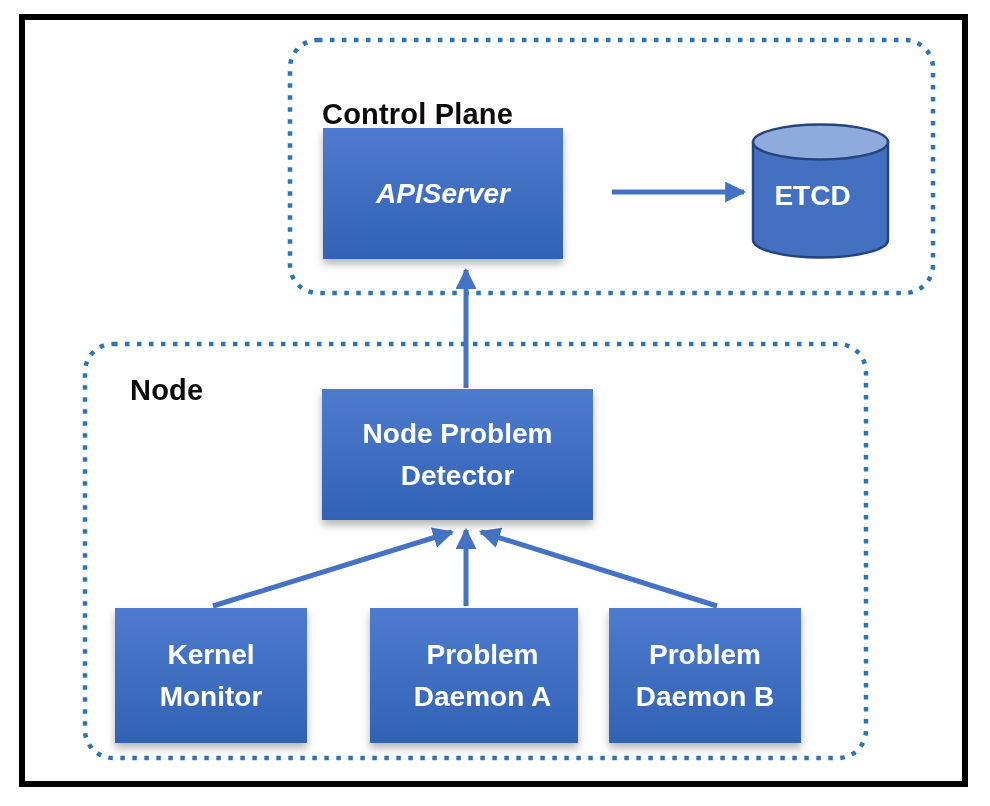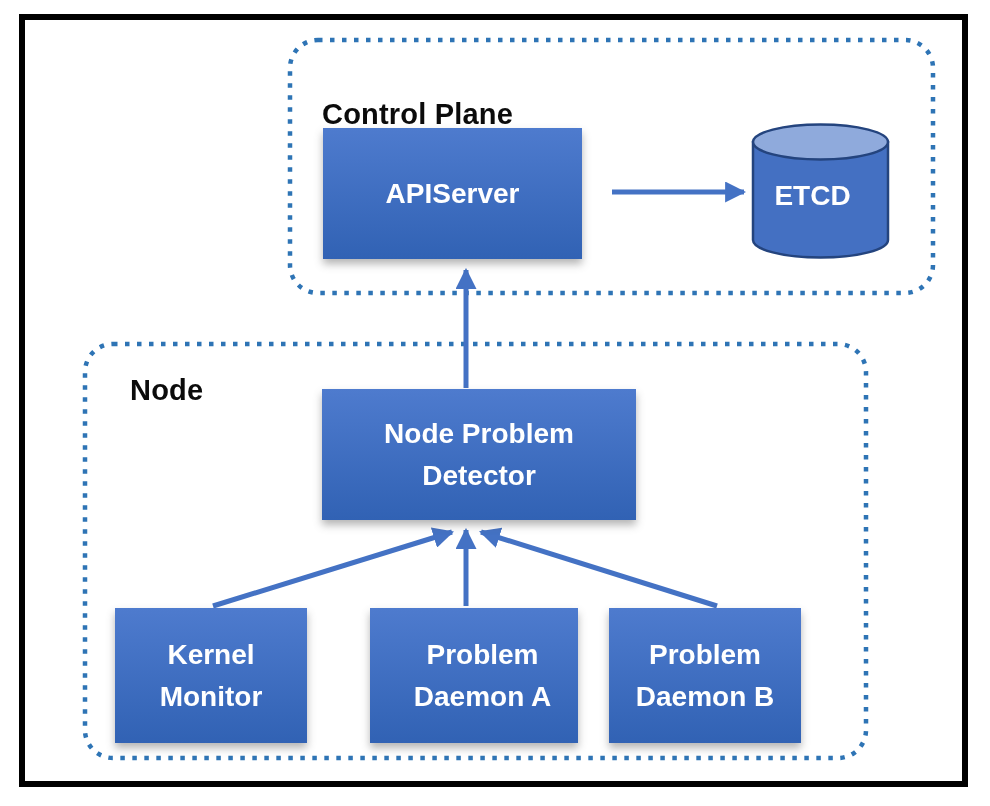--- a/index.html
+++ b/index.html
@@ -117,27 +117,27 @@
     <g>
       <path class="cyl-body" d="M 753 142 L 753 240 A 67.5 17.5 0 0 0 888 240 L 888 142 Z"></path>
       <ellipse class="cyl-top" cx="820.5" cy="142" rx="67.5" ry="17.5"></ellipse>
     </g>
   </svg>
 
   <div class="group-label" style="left:322px; top:62px;margin-top:36px;">Control Plane</div>
 
   <div class="group-label" style="left:130px; top:374px;">Node</div>
 
-  <div class="node-box" style="left:323px; top:128px; width:259px; height:131px;">
+  <div class="node-box" style="left:323px; top:128px; width:240px; height:131px;font-style:italic;">
     <span class="label-inner">APIServer</span>
   </div>
 
   <div class="cyl-label" style="left:753px; top:172px; width:119px; height:48px;">ETCD</div>
 
-  <div class="node-box" style="left:322px; top:389px; width:314px; height:131px;">
+  <div class="node-box" style="left:322px; top:389px; width:271px; height:131px;">
     <span class="label-inner" style="max-width:240px;">Node Problem Detector</span>
   </div>
 
   <div class="node-box" style="left:115px; top:608px; width:192px; height:135px;">
     <span class="label-inner" style="max-width:130px;">Kernel Monitor</span>
   </div>
 
   <div class="node-box" style="left:370px; top:608px; width:191px; height:135px;padding-left:17px;">
     <span class="label-inner" style="max-width:150px;">Problem Daemon A</span>
   </div>

